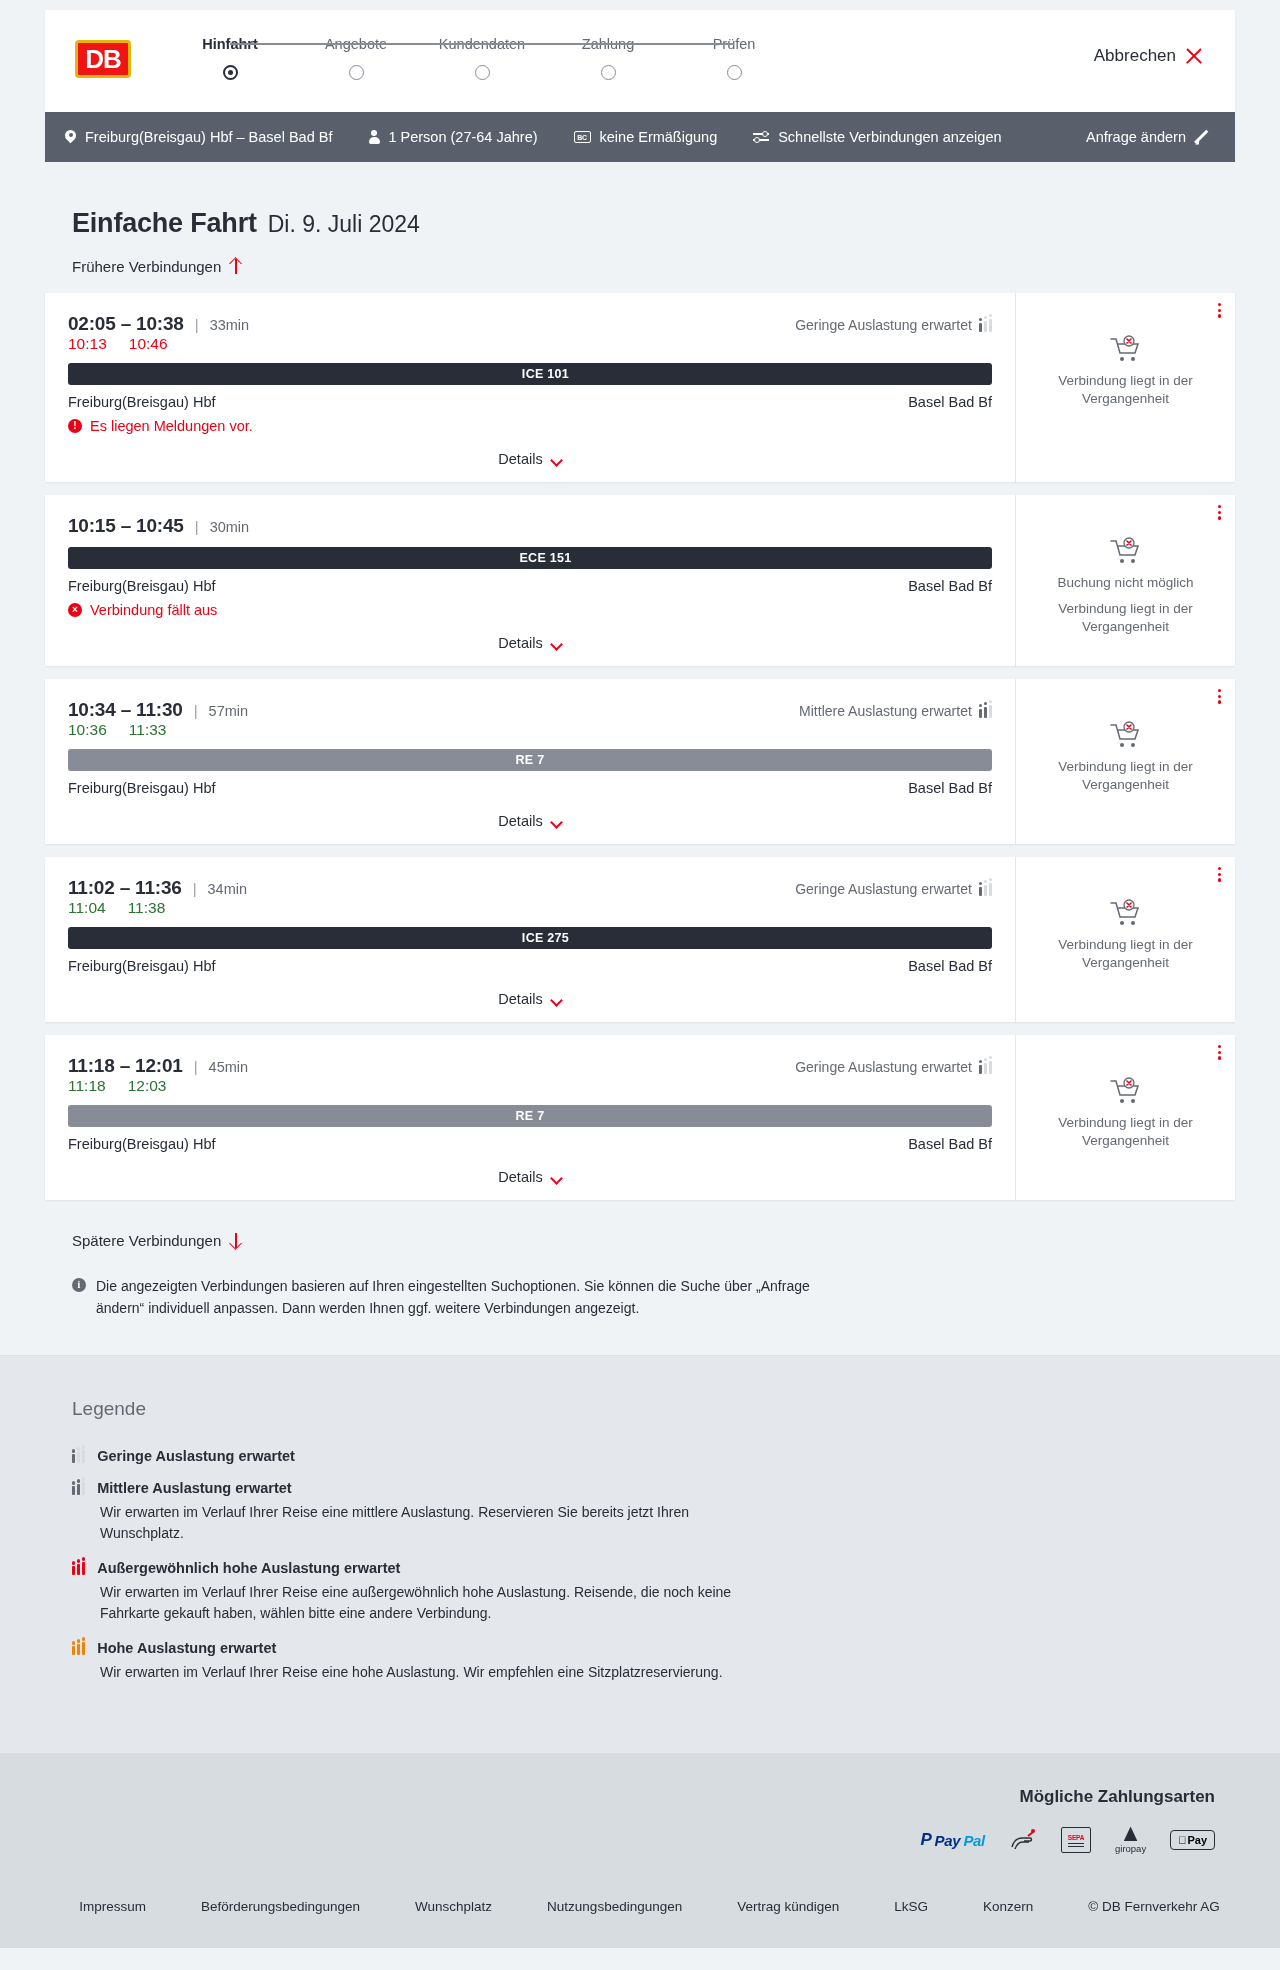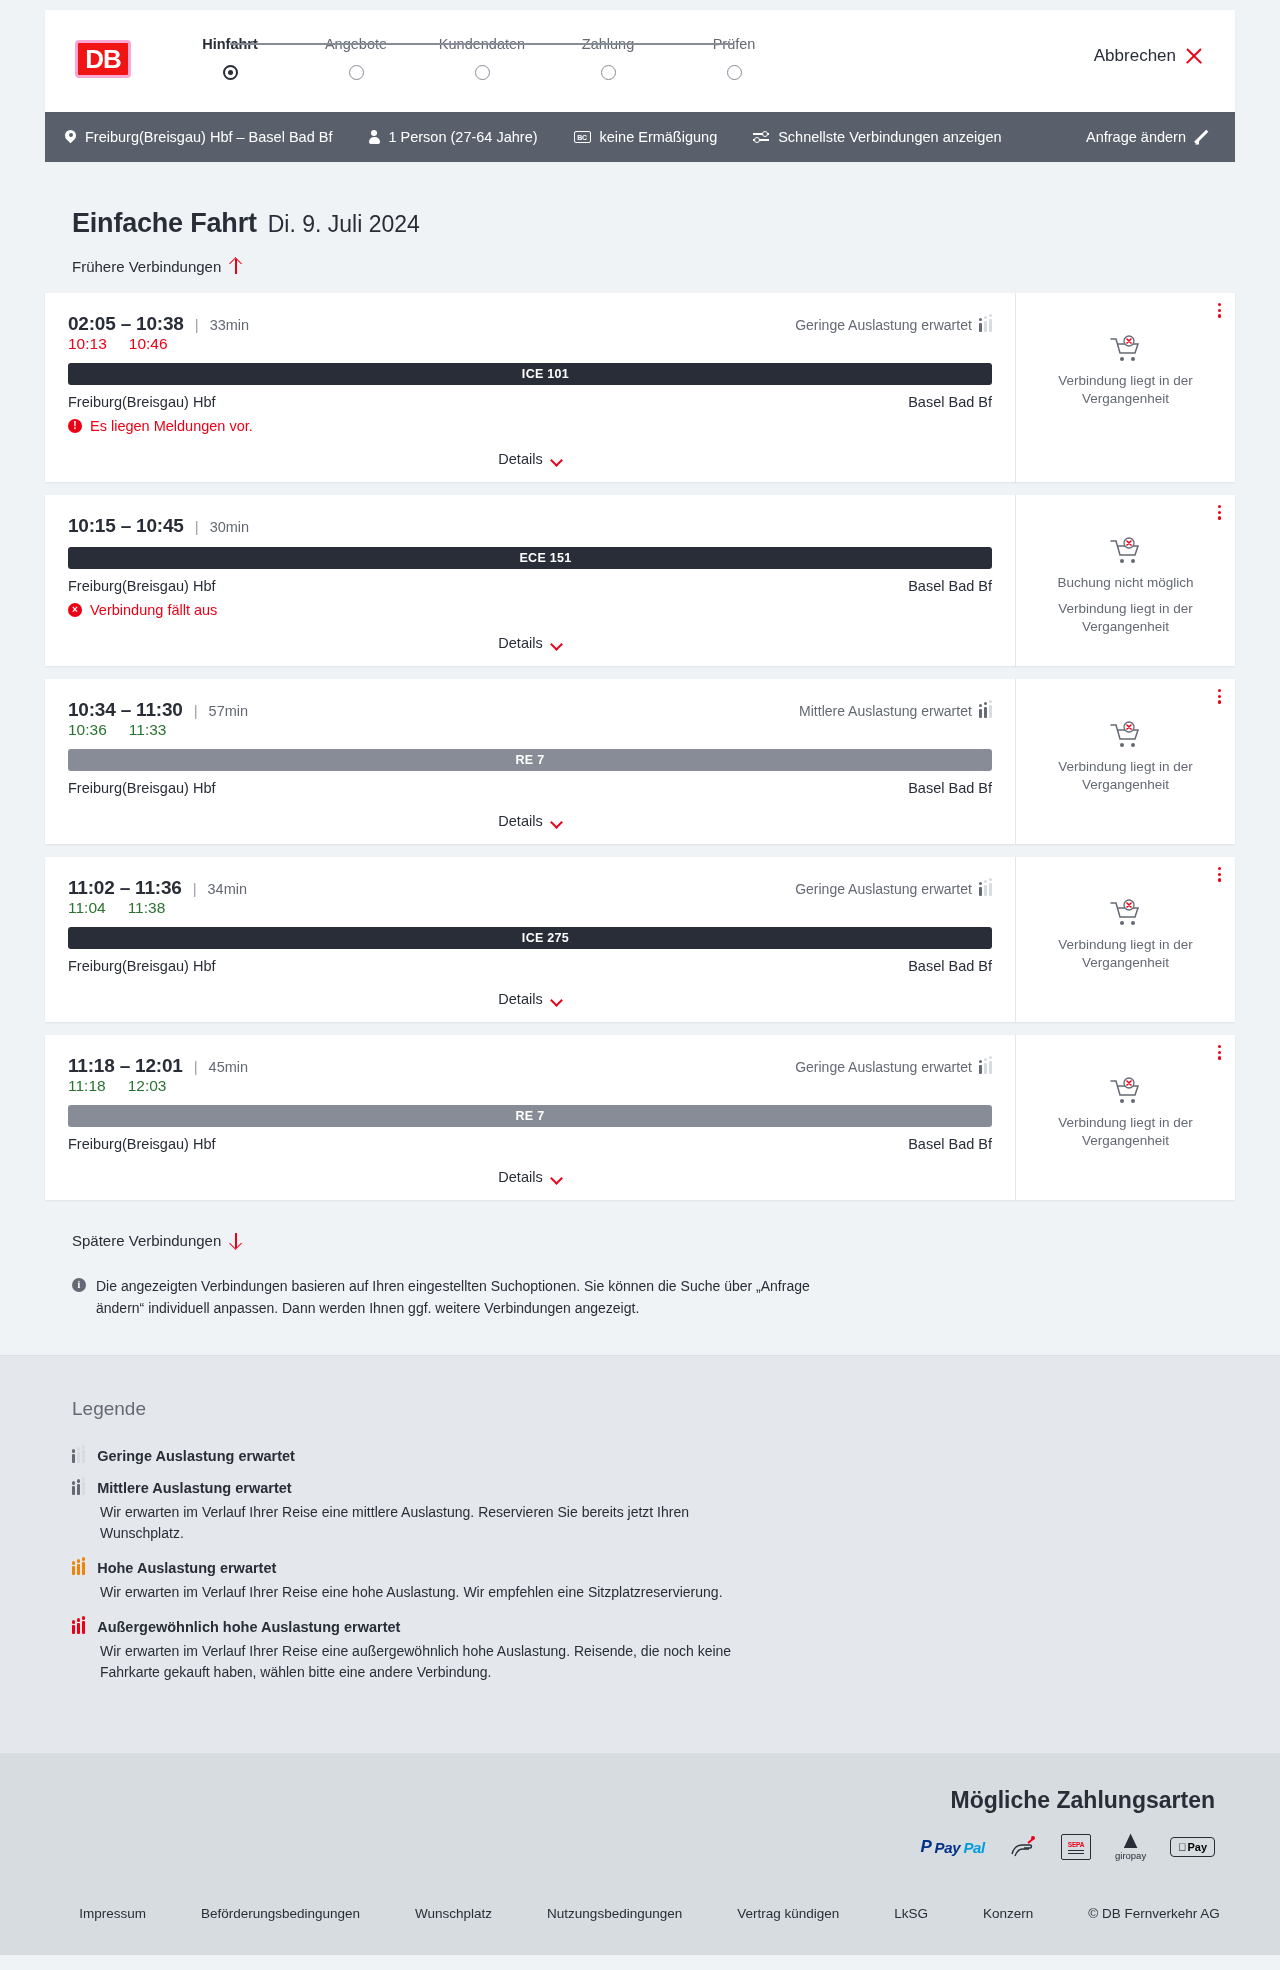--- a/index.html
+++ b/index.html
@@ -22,21 +22,21 @@
     height: 102px;
     display: flex;
     align-items: flex-start;
     box-shadow: 0 1px 2px rgba(0,0,0,.06);
     position: relative;
   }
   .db-logo {
     width: 56px; height: 38px;
     margin: 30px 0 0 30px;
     background: #f01414;
-    border: 3px solid #f9a8d4;
+    border: 3px solid #eab308;
     border-radius: 4px;
     display: flex; align-items: center; justify-content: center;
     color: #fff;
     font-weight: bold;
     font-size: 26px;
     letter-spacing: -1px;
     font-family: "Liberation Sans", sans-serif;
     flex: none;
   }
   .db-logo span {
@@ -327,21 +327,21 @@
   }
   .legend-title { font-size: 19px; color: #646973; margin-bottom: 28px; }
   .legend-item { margin-bottom: 16px; }
   .legend-head { display: flex; align-items: center; gap: 12px; }
   .legend-head .lbl { font-size: 14.5px; font-weight: bold; color:#282d37; }
   .legend-desc { font-size: 14px; color:#282d37; margin: 6px 0 0 28px; line-height: 1.5; max-width: 640px; }
 
   
   .pay-sec { background: #d7dce1; padding: 34px 45px 26px 45px; }
   .pay-inner { display:flex; flex-direction: column; align-items: flex-end; padding-right: 20px; }
-  .pay-title { font-size: 23px; font-weight: bold; color:#282d37; margin-bottom: 20px; text-align: right; }
+  .pay-title { font-size: 17px; font-weight: bold; color:#282d37; margin-bottom: 20px; text-align: right; }
   .pay-row { display: flex; align-items: center; gap: 24px; }
   .pay-logo { height: 26px; display:flex; align-items:center; justify-content:center; }
 
   .paypal { font-size: 15px; font-weight: bold; font-style: italic; letter-spacing:-.3px; display:flex;align-items:center;gap:3px;}
   .paypal .pp-mark { color:#003087; font-size:17px; font-weight:bold; font-style:italic;}
   .paypal .pp1 { color:#003087; }
   .paypal .pp2 { color:#009cde; }
 
   .sepa-box {
     width: 30px; height: 26px; border: 1.4px solid #282d37; border-radius:2px;
@@ -727,39 +727,39 @@
               <b></b>
               <b></b>
               <b></b>
             </span>
             <span class="lbl">Mittlere Auslastung erwartet</span>
           </div>
           <div class="legend-desc">Wir erwarten im Verlauf Ihrer Reise eine mittlere Auslastung. Reservieren Sie bereits jetzt Ihren Wunschplatz.</div>
         </div>
         <div class="legend-item">
           <div class="legend-head">
+            <span class="occ-icon vhigh">
+              <b></b>
+              <b></b>
+              <b></b>
+            </span>
+            <span class="lbl">Außergewöhnlich hohe Auslastung erwartet</span>
+          </div>
+          <div class="legend-desc">Wir erwarten im Verlauf Ihrer Reise eine außergewöhnlich hohe Auslastung. Reisende, die noch keine Fahrkarte gekauft haben, wählen bitte eine andere Verbindung.</div>
+        </div>
+        <div class="legend-item">
+          <div class="legend-head">
             <span class="occ-icon high">
               <b></b>
               <b></b>
               <b></b>
             </span>
             <span class="lbl">Hohe Auslastung erwartet</span>
           </div>
           <div class="legend-desc">Wir erwarten im Verlauf Ihrer Reise eine hohe Auslastung. Wir empfehlen eine Sitzplatzreservierung.</div>
-        </div>
-        <div class="legend-item">
-          <div class="legend-head">
-            <span class="occ-icon vhigh">
-              <b></b>
-              <b></b>
-              <b></b>
-            </span>
-            <span class="lbl">Außergewöhnlich hohe Auslastung erwartet</span>
-          </div>
-          <div class="legend-desc">Wir erwarten im Verlauf Ihrer Reise eine außergewöhnlich hohe Auslastung. Reisende, die noch keine Fahrkarte gekauft haben, wählen bitte eine andere Verbindung.</div>
         </div>
       </div>
   </div>
 
   <div class="pay-sec">
     <div class="pay-inner">
       <div class="pay-title">Mögliche Zahlungsarten</div>
       <div class="pay-row">
         <div class="pay-logo">
           <span class="paypal">

